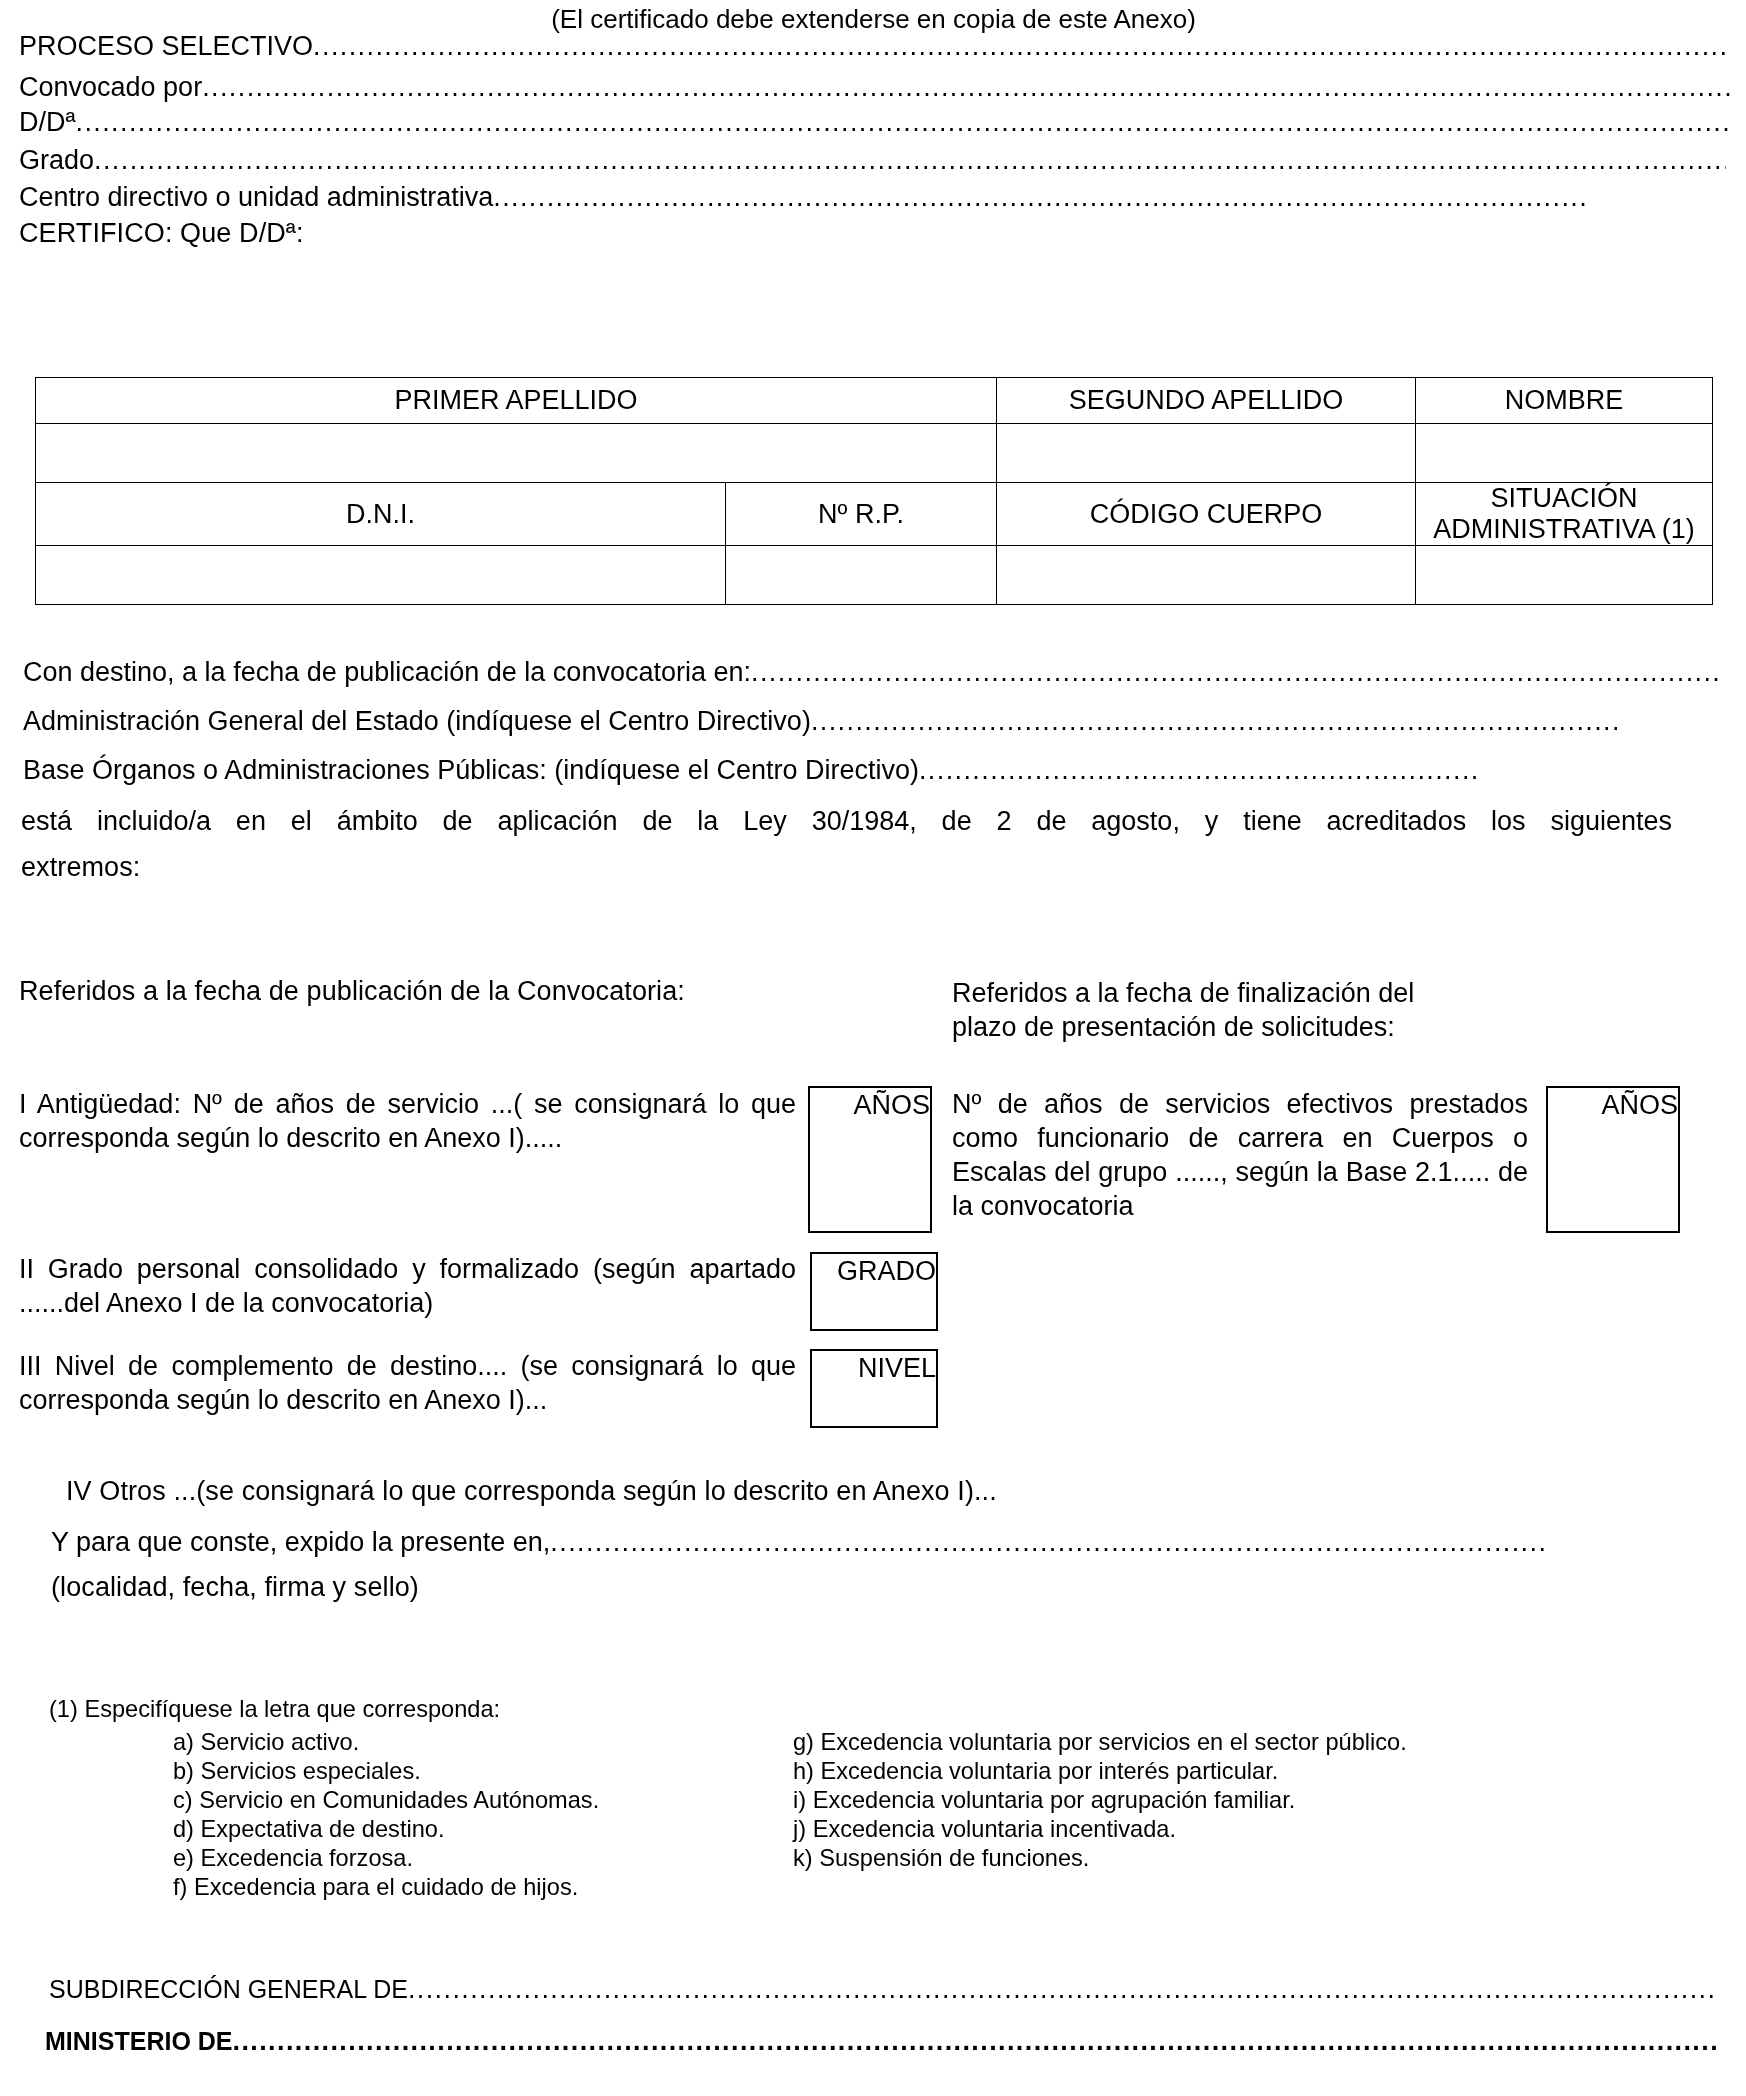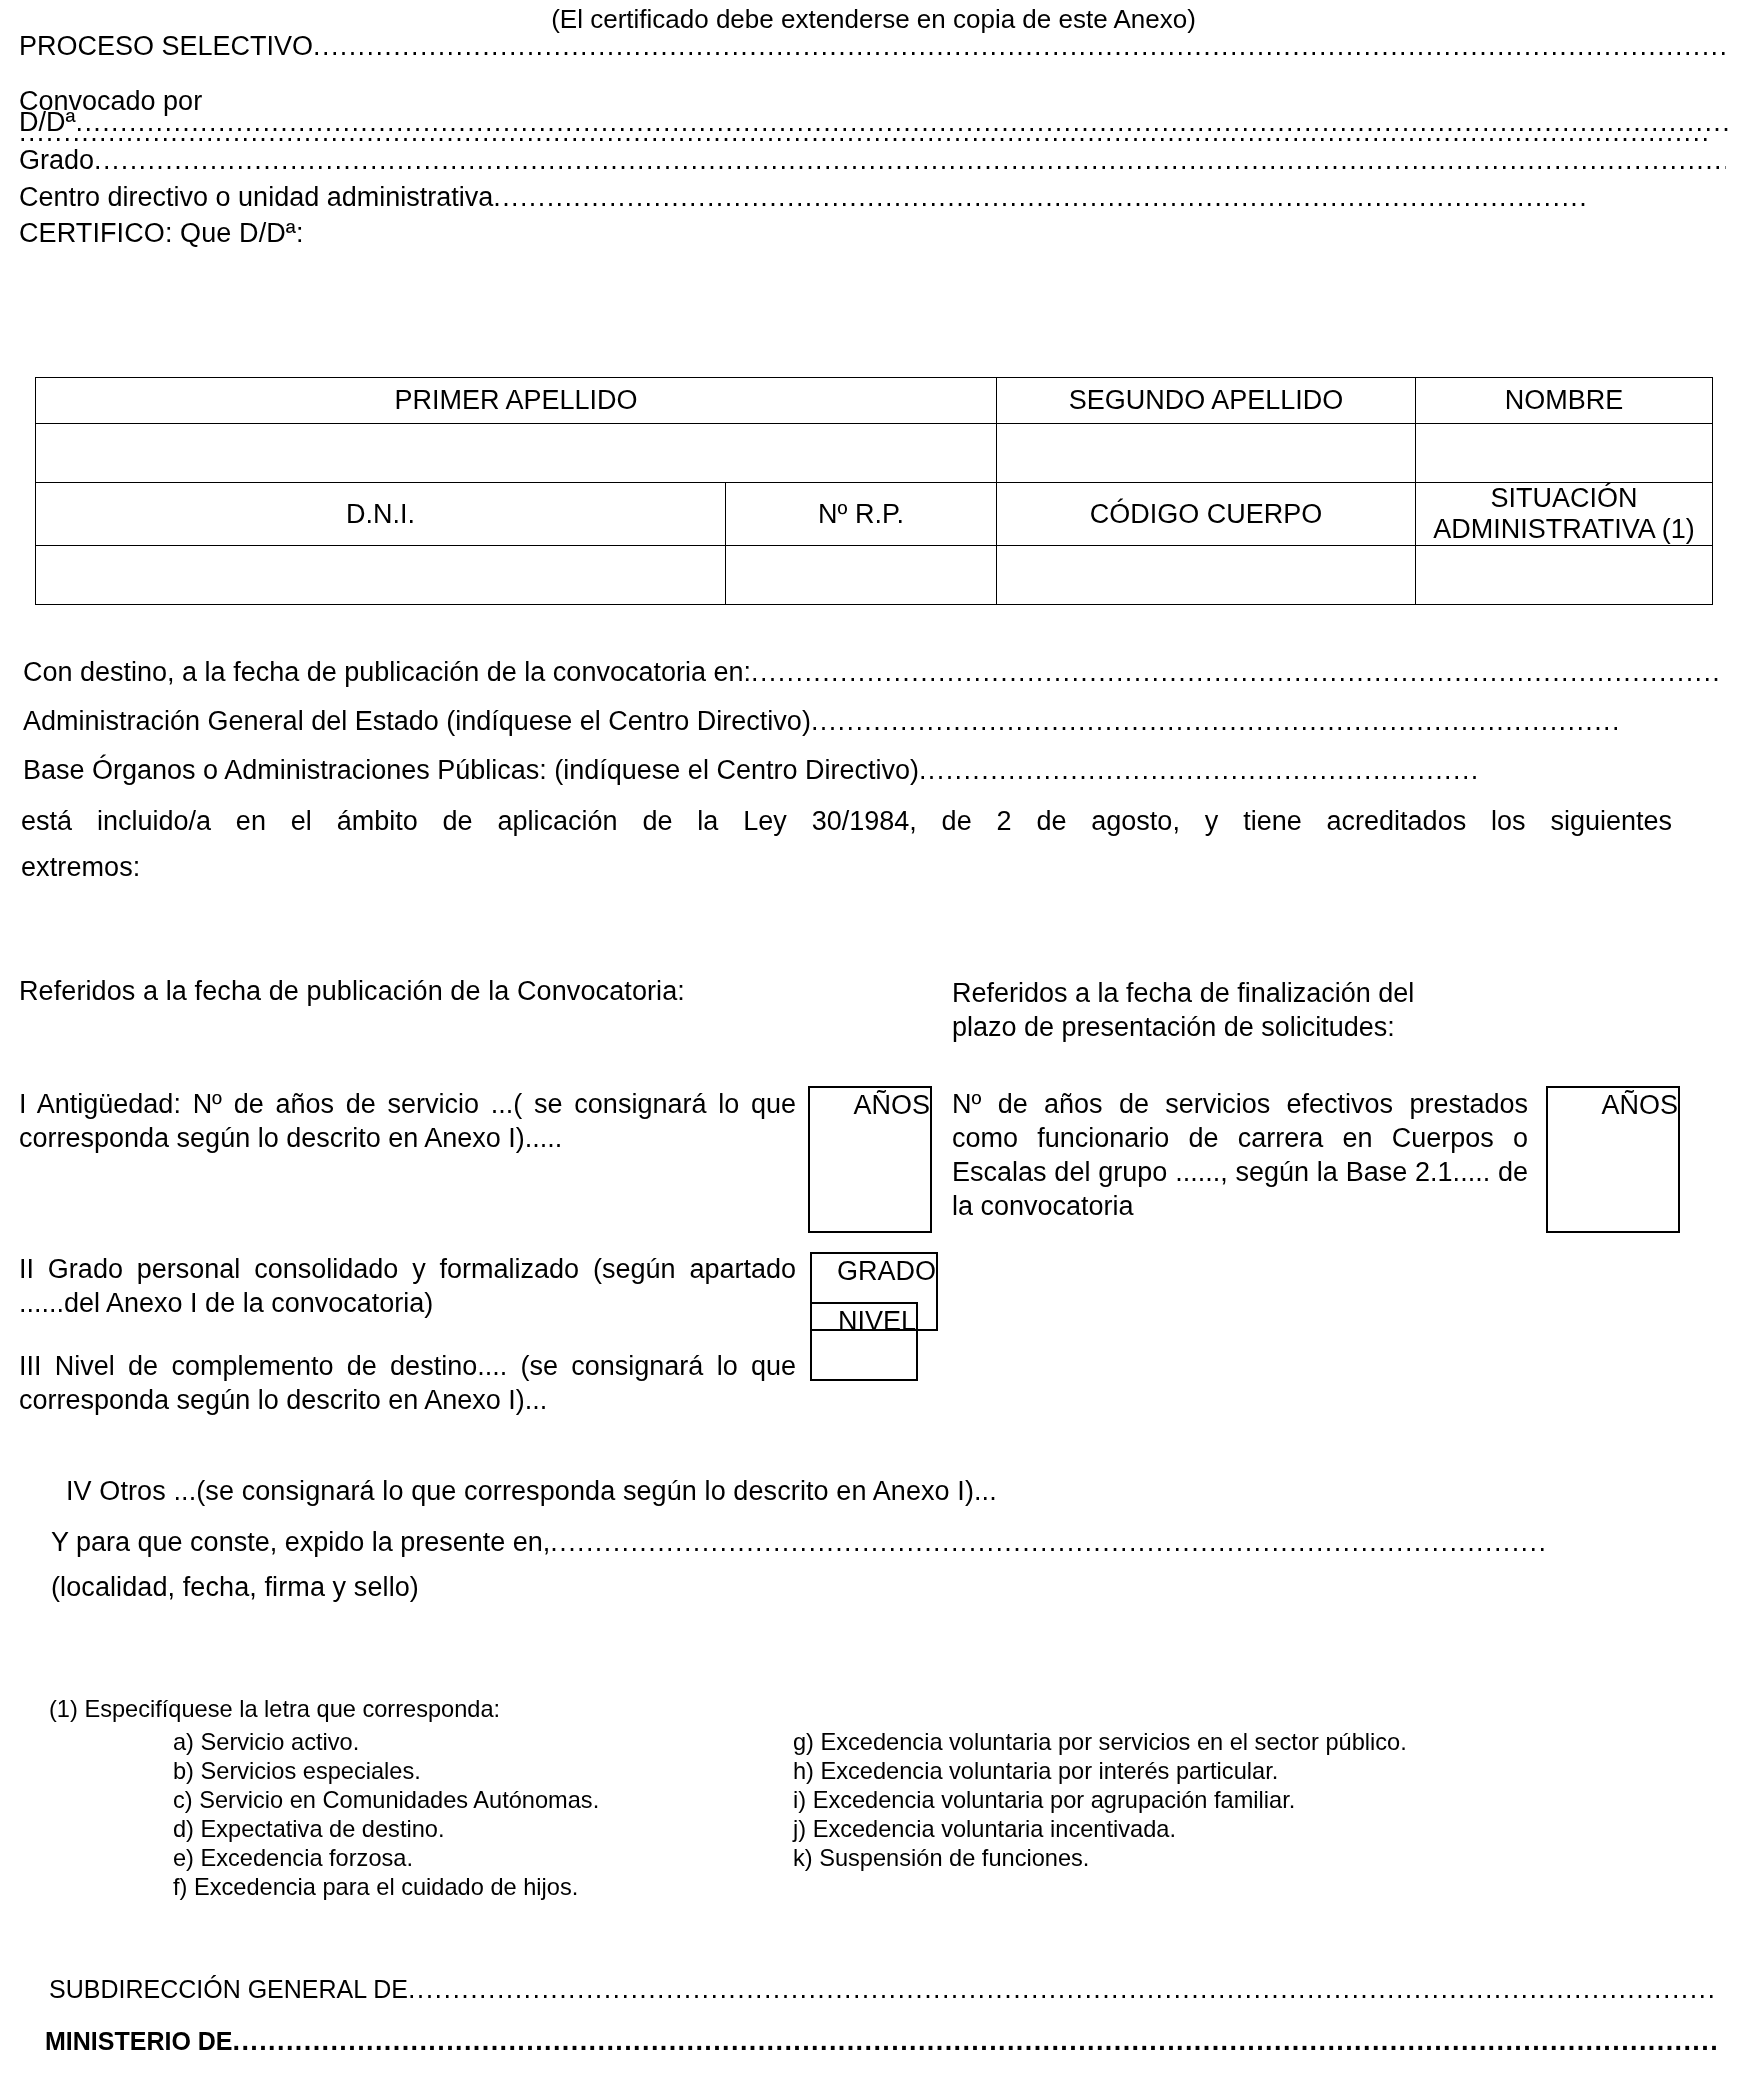--- a/index.html
+++ b/index.html
@@ -105,21 +105,21 @@
 
 <div class="page">
 
   <div class="center-title" style="top:3.5px;">(El certificado debe extenderse en copia de este Anexo)</div>
 
   <div class="leader-row" style="left:19px; right:15.7px; top:31px;">
     <span class="lbl">PROCESO SELECTIVO</span>
     <span class="dots">.........................................................................................................................................................................</span>
   </div>
 
-  <div class="leader-row" style="left:19px; right:17.5px; top:86px;flex-direction:column;">
+  <div class="leader-row" style="left:19px; right:17.5px; top:72px;">
     <span class="lbl">Convocado por</span>
     <span class="dots">..............................................................................................................................................................................................</span>
   </div>
 
   <div class="leader-row" style="left:19px; right:19px; top:107px;">
     <span class="lbl">D/Dª</span>
     <span class="dots">........................................................................................................................................................................................................</span>
   </div>
 
   <div class="leader-row" style="left:19px; right:21px; top:145px;">
@@ -201,21 +201,21 @@
   <div class="para" style="left:952px; width:576px; top:1087px; text-align:justify; text-align-last:left;">Nº de años de servicios efectivos prestados como funcionario de carrera en Cuerpos o Escalas del grupo ......, según la Base 2.1..... de la convocatoria</div>
 
   <div class="vbox" style="left:1546px; top:1086px; width:134px; height:147px;">AÑOS</div>
 
   <div class="para" style="left:19px; width:777px; top:1252px; text-align:justify; text-align-last:left;">II Grado personal consolidado y formalizado (según apartado ......del Anexo I de la convocatoria)</div>
 
   <div class="vbox" style="left:810px; top:1252px; width:128px; height:79px;">GRADO</div>
 
   <div class="para" style="left:19px; width:777px; top:1349px; text-align:justify; text-align-last:left;">III Nivel de complemento de destino.... (se consignará lo que corresponda según lo descrito en Anexo I)...</div>
 
-  <div class="vbox" style="left:810px; top:1302px; width:108px; height:79px;">NIVEL</div>
+  <div class="vbox" style="left:810px; top:1349px; width:128px; height:79px;">NIVEL</div>
 
   <div class="t" style="left:66px; top:1476px;">IV Otros ...(se consignará lo que corresponda según lo descrito en Anexo I)...</div>
 
   <div class="leader-row" style="left:51px; right:23px; top:1527px;">
     <span class="lbl">Y para que conste, expido la presente en, </span>
     <span class="dots">................................................................................................................</span>
   </div>
 
   <div class="t" style="left:51px; top:1572px;">(localidad, fecha, firma y sello)</div>
 

